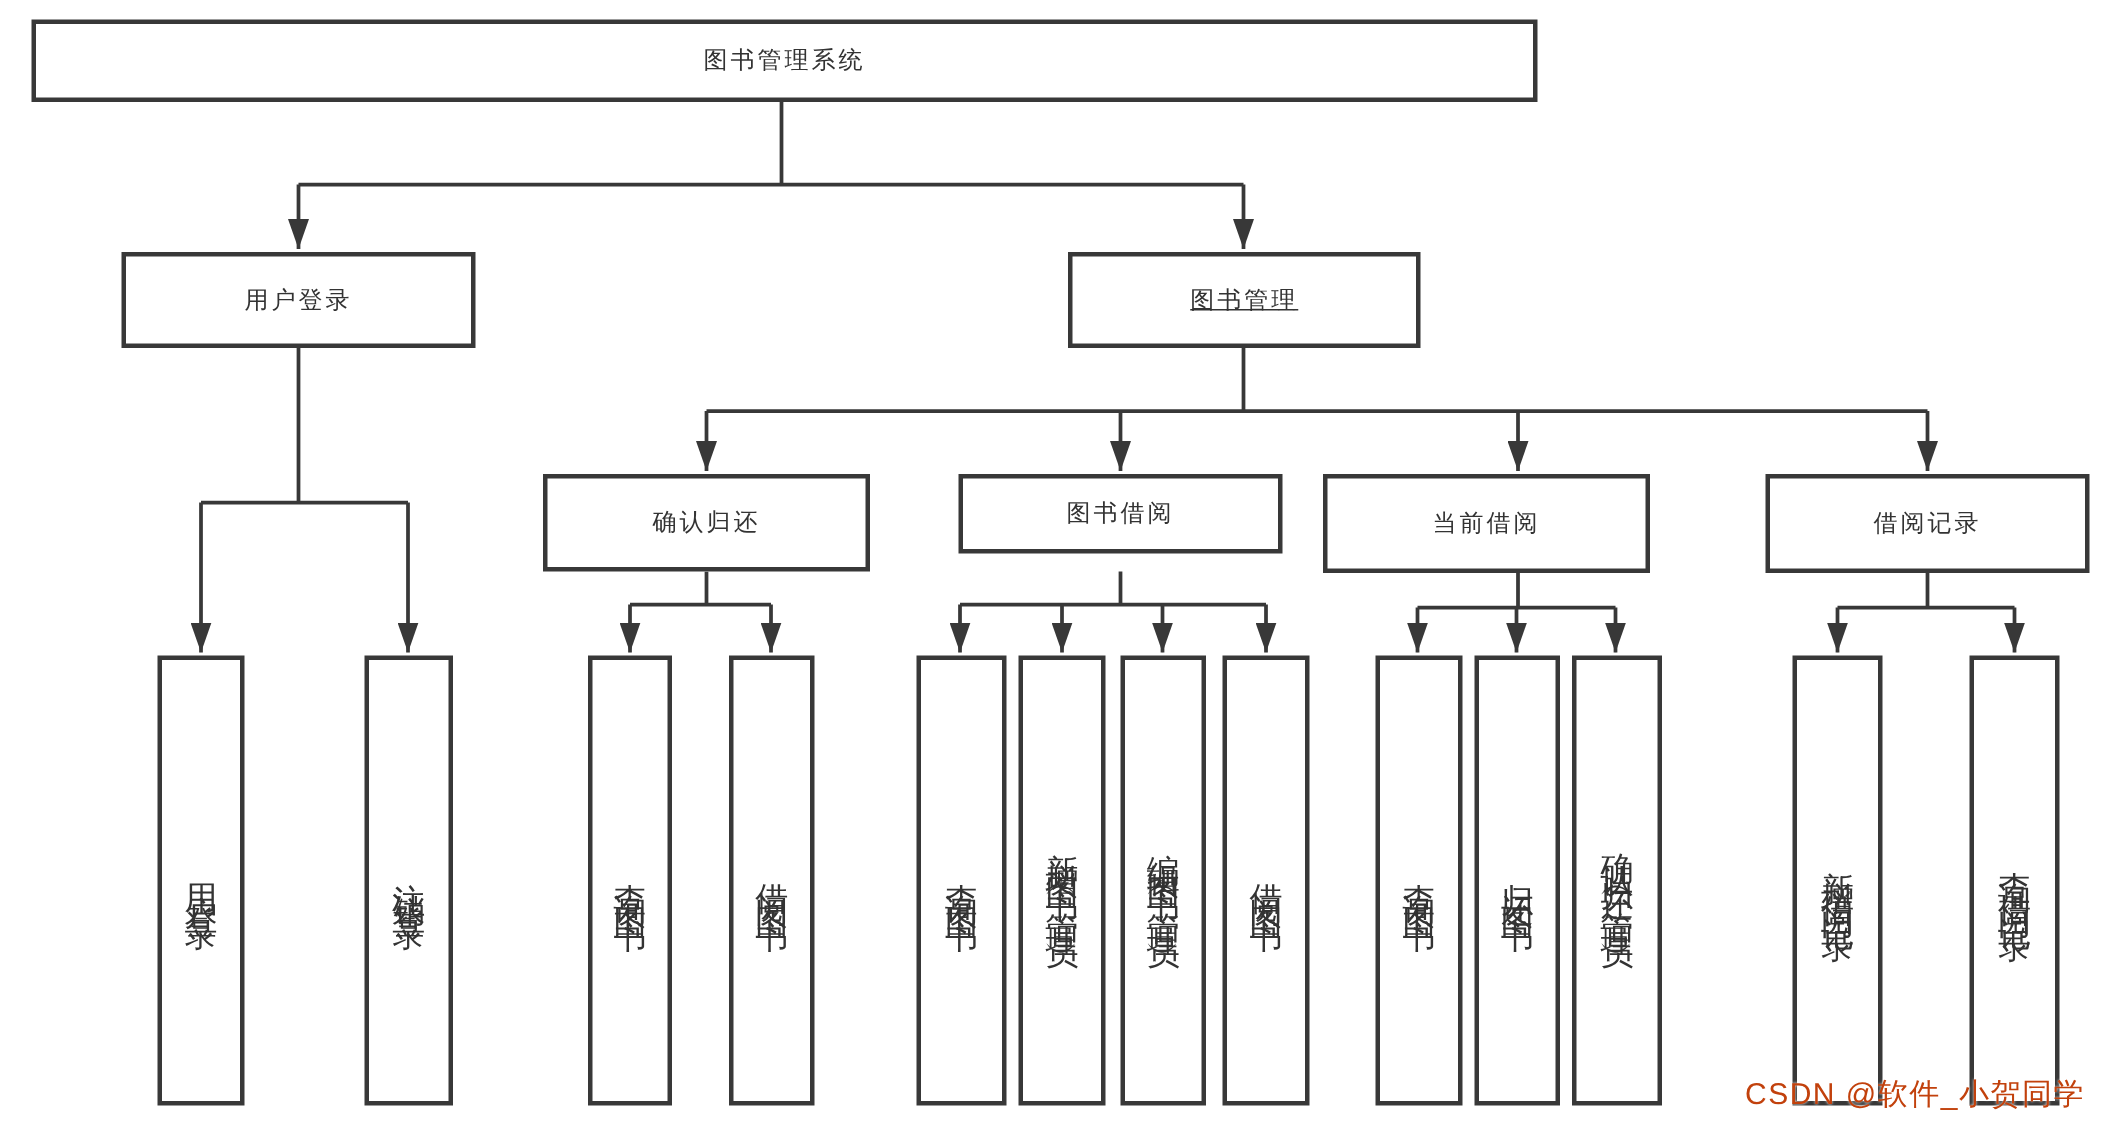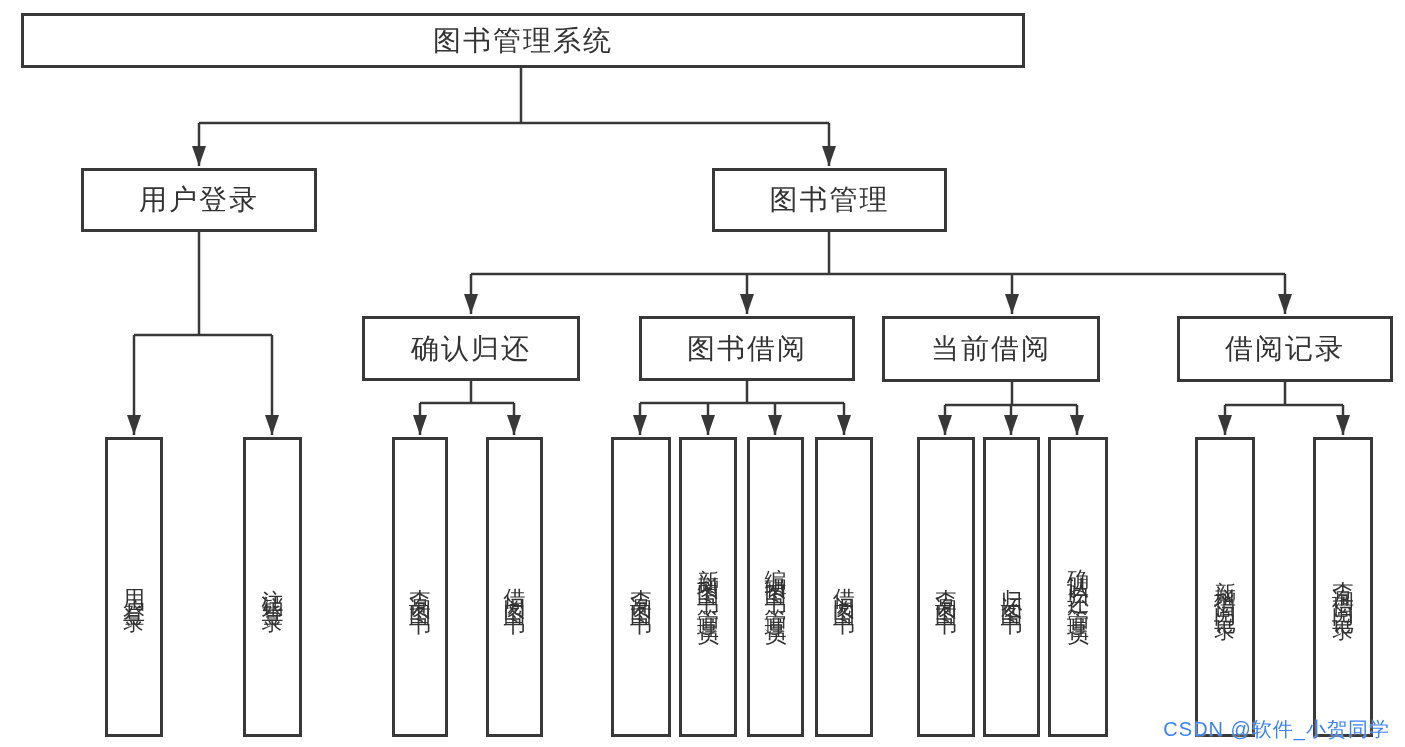--- a/index.html
+++ b/index.html
@@ -22,38 +22,38 @@
     box-sizing: border-box;
     border: 3px solid #383838;
     background: #ffffff;
     color: #333333;
     display: flex;
     align-items: center;
     justify-content: center;
     text-align: center;
   }
   .node.h {
-    font-size: 28px;
+    font-size: 16px;
     letter-spacing: 2px;
     white-space: nowrap;
   }
   .node.v {
     writing-mode: vertical-rl;
     text-orientation: mixed;
     font-size: 22px;
     letter-spacing: 8px;
     line-height: 1;
   }
   .watermark {
     position: absolute;
     top: 716px;
     right: 15px;
     font-size: 20px;
     letter-spacing: 1px;
-    color: #3b82f6;
+    color: #c2410c;
     white-space: nowrap;
     text-shadow: 0 0 2px #ffffff;
   }
 </style>
 </head>
 <body>
 
 <div class="canvas">
 
   <svg class="connector-layer" viewBox="0 0 1405 747" xmlns="http://www.w3.org/2000/svg">
@@ -95,24 +95,24 @@
 
       <path d="M1285 382 V405 M1225 405 H1343"></path>
       <line x1="1225" y1="405" x2="1225" y2="435" marker-end="url(#arrow)"></line>
       <line x1="1343" y1="405" x2="1343" y2="435" marker-end="url(#arrow)"></line>
     </g>
   </svg>
 
   <div class="node h" style="left:21px; top:13px; width:1004px; height:55px;">图书管理系统</div>
 
   <div class="node h" style="left:81px; top:168px; width:236px; height:64px;">用户登录</div>
-  <div class="node h" style="left:712px; top:168px; width:235px; height:64px;">图书管理</div>
+  <div class="node h" style="left:712px; top:168px; width:235px; height:64px;text-decoration:underline;">图书管理</div>
 
   <div class="node h" style="left:362px; top:316px; width:218px; height:65px;">确认归还</div>
-  <div class="node h" style="left:639px; top:316px; width:216px; height:65px;">图书借阅</div>
+  <div class="node h" style="left:639px; top:316px; width:216px; height:53px;">图书借阅</div>
   <div class="node h" style="left:882px; top:316px; width:218px; height:66px;">当前借阅</div>
   <div class="node h" style="left:1177px; top:316px; width:216px; height:66px;">借阅记录</div>
 
   <div class="node v" style="left:105px; top:437px; width:58px; height:300px;">用户登录</div>
   <div class="node v" style="left:243px; top:437px; width:59px; height:300px;">注销登录</div>
 
   <div class="node v" style="left:392px; top:437px; width:56px; height:300px;">查询图书</div>
   <div class="node v" style="left:486px; top:437px; width:57px; height:300px;">借阅图书</div>
 
   <div class="node v" style="left:611px; top:437px; width:60px; height:300px;">查询图书</div>

